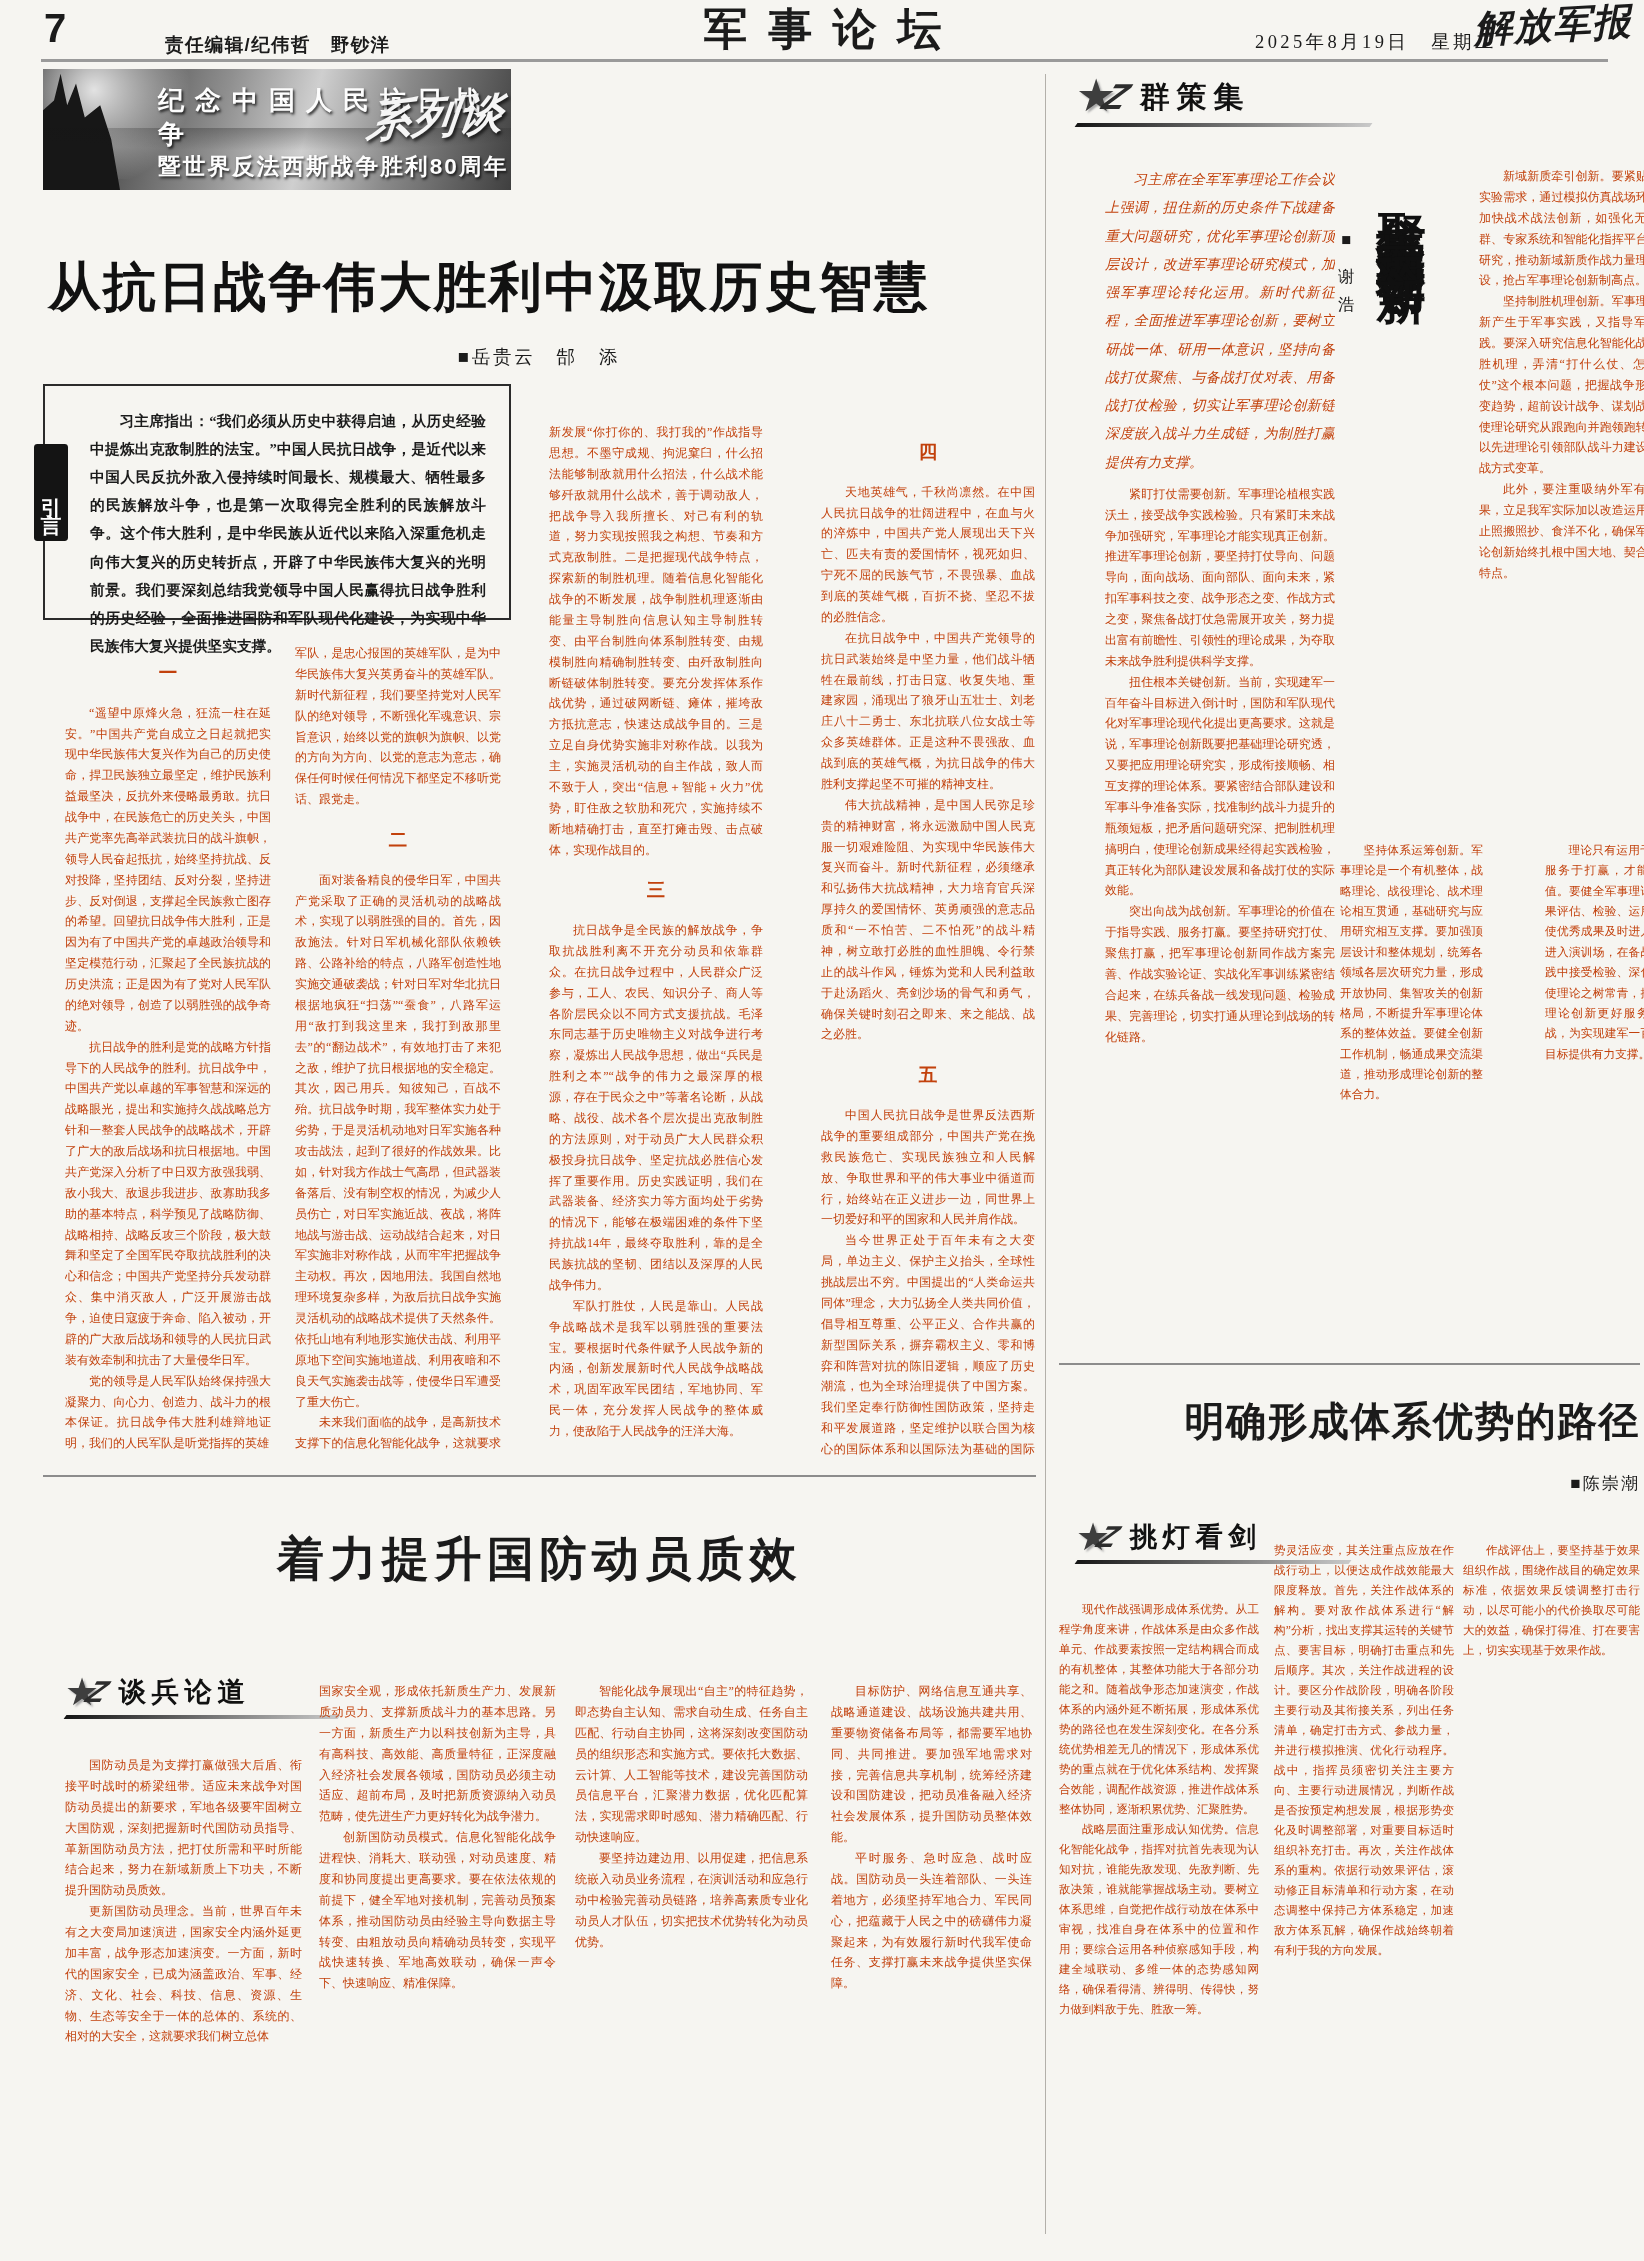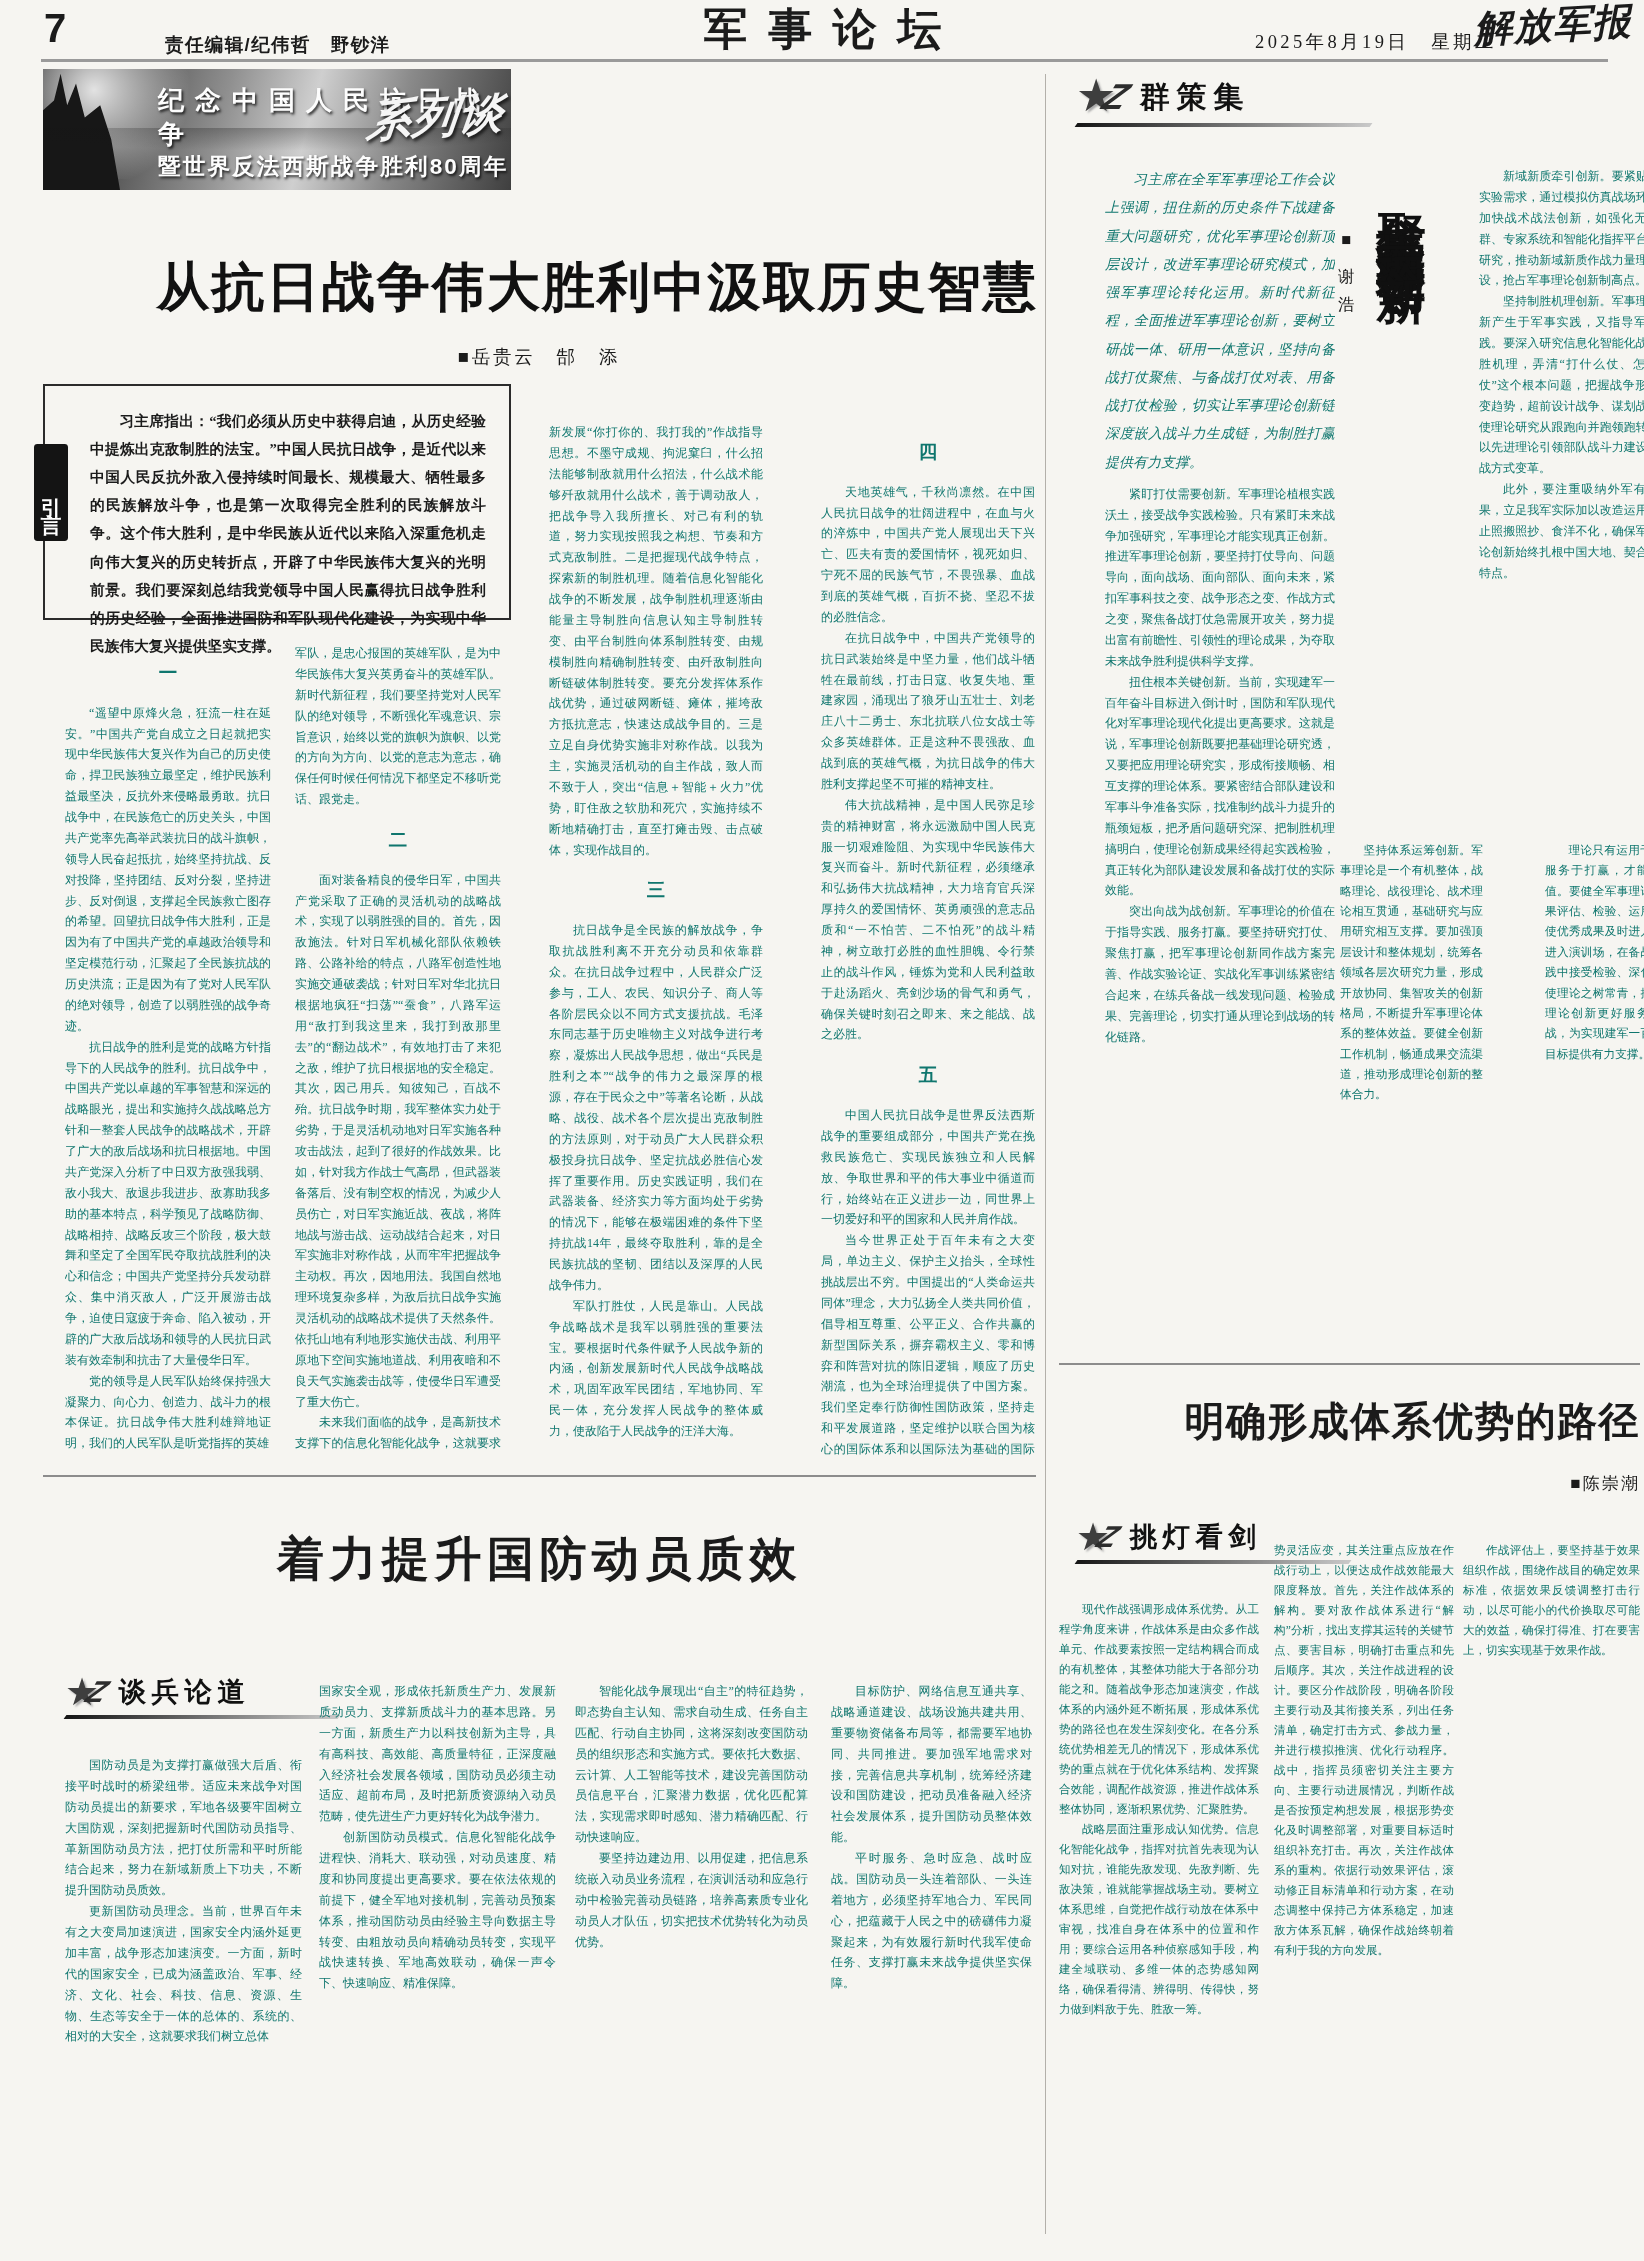--- a/index.html
+++ b/index.html
@@ -28,33 +28,33 @@
   .banner .wave { position:absolute; left:0; top:59px; width:468px; height:41px;
             background:radial-gradient(120% 62px at 50% -20.6px, rgba(20,20,20,.55), rgba(20,20,20,0) 70%); }
   .banner-text { position:absolute; left:115px; top:15px; color:#fdfdfd; }
   .banner-line1 { font:bold 26px/1.3 "Liberation Sans",sans-serif; letter-spacing:11px; text-shadow:1.4px 2.1px 2.7px rgba(0,0,0,.8); }
   .banner-line2 { font:bold 22.6px/1.3 "Liberation Sans",sans-serif; letter-spacing:2.1px; text-shadow:1.4px 2.1px 2.7px rgba(0,0,0,.8); }
   .banner-tag { position:absolute; right:6.9px; top:26px; font:900 44px/1 "Liberation Sans",sans-serif;
             font-style:italic; color:#f5f5f5; transform:skewX(-10deg) rotate(-4deg);
             text-shadow:2.1px 2.7px 3.4px rgba(0,0,0,.75); letter-spacing:1.4px; }
 
   
-  .main-headline { position:absolute; left:42px; top:258px; width:996px; text-align:right;
+  .main-headline { position:absolute; left:48px; top:258px; width:996px; text-align:left;
                    font:900 53px/1.1 "Liberation Sans",sans-serif; letter-spacing:2.1px; color:#111; }
   .main-byline   { position:absolute; left:41px; top:348px; width:996px; text-align:center;
                    font:18.5px/1 "Liberation Serif",serif; letter-spacing:2.7px; }
 
   .intro-box { position:absolute; left:43px; top:384px; width:468px; height:236px;
                border:2.1px solid #2b2b2b; padding:20.6px 23px 0 45px; }
   .intro-text { font-weight:bold; font-size:14.7px; line-height:1.92; text-align:justify; text-indent:2em; }
   .intro-label { position:absolute; left:-11px; top:58px; width:34px; height:97px; background:#141414;
                  color:#fff; border-radius:3.4px; writing-mode:vertical-rl; text-align:center;
                  font:bold 20.6px/34px "Liberation Sans",sans-serif; letter-spacing:15px; padding-top:9.6px; }
 
-  .col { position:absolute; font-size:12px; line-height:1.74; text-align:justify; overflow:hidden; color:#0f766e; }
+  .col { position:absolute; font-size:12px; line-height:1.74; text-align:justify; overflow:hidden; color:#c2410c; }
   .col p { text-indent:2em; }
   .sec-head { text-indent:0 !important; text-align:center; font:bold 18.5px/1 "Liberation Sans",sans-serif; margin:20.6px 0; }
 
   #m-col1 { left:65px;  top:643px; width:206px; height:813px; }
   #m-col2 { left:295px; top:643px; width:206px; height:813px; }
   #m-col3 { left:549px; top:422px; width:214px; height:1034px; }
   #m-col4 { left:821px;top:422px; width:214px; height:1034px; }
 
   .vrule { position:absolute; left:1045px; top:74px; width:1.4px; height:2160px; background:#b3b0aa; }
 

